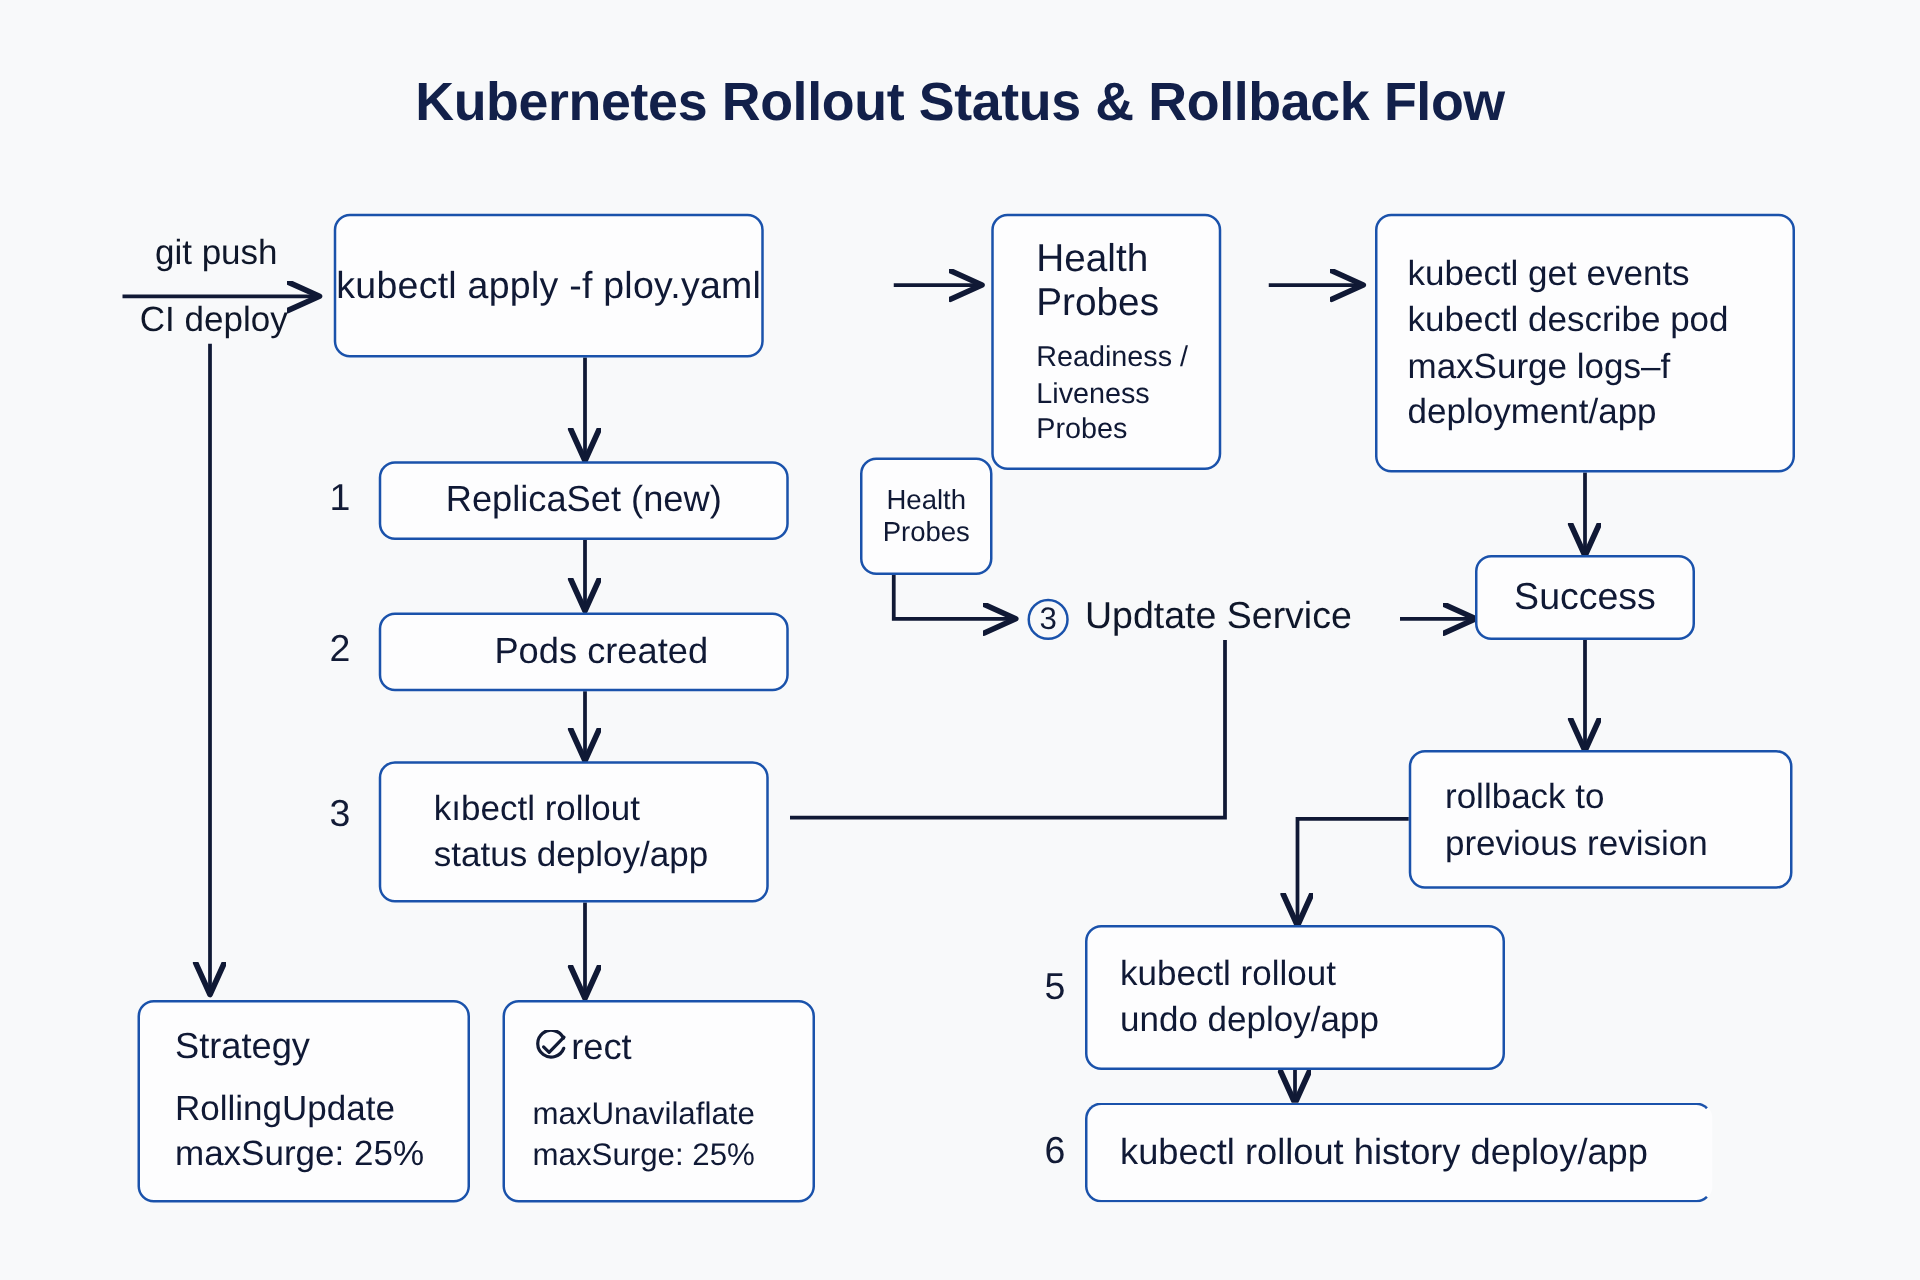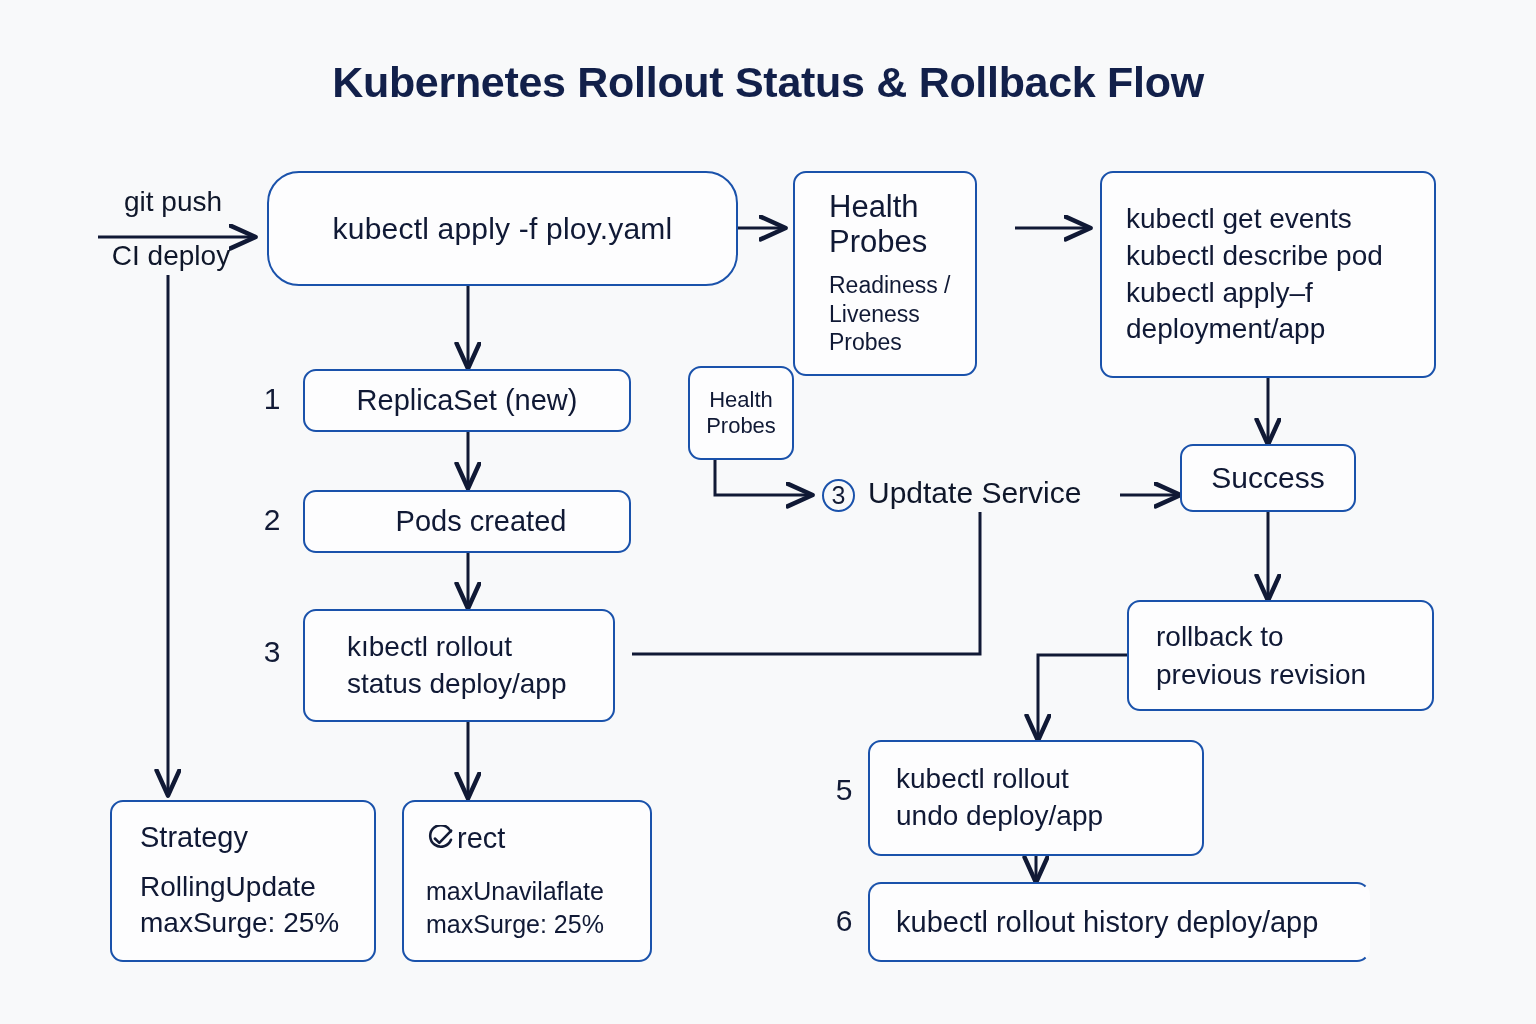--- a/index.html
+++ b/index.html
@@ -95,35 +95,35 @@
     </g>
   </svg>
 
   <div class="plain-label" style="left:98px;top:186px;width:150px;text-align:center;font-size:28px;">
     <span>git push</span>
   </div>
   <div class="plain-label" style="left:96px;top:240px;width:150px;text-align:center;font-size:28px;">
     <span>CI deploy</span>
   </div>
 
-  <div class="box center" style="left:267px;top:171px;width:471px;height:115px;border-radius:32px;">
+  <div class="box center" style="left:267px;top:171px;width:344px;height:115px;">
     <span class="ln" style="font-size:30px;letter-spacing:0.2px;">kubectl apply -f ploy.yaml</span>
   </div>
 
   <div class="box left" style="left:793px;top:171px;width:184px;height:205px;padding:12px 0 12px 34px;">
     <span class="ln" style="font-size:31px;line-height:1.12;max-width:130px;">Health Probes</span>
     <span class="ln" style="font-size:23px;line-height:1.24;margin-top:12px;">Readiness /</span>
     <span class="ln" style="font-size:23px;line-height:1.24;">Liveness</span>
     <span class="ln" style="font-size:23px;line-height:1.24;">Probes</span>
   </div>
 
   <div class="box left" style="left:1100px;top:171px;width:336px;height:207px;padding:8px 0 8px 24px;">
     <span class="ln" style="font-size:28px;line-height:1.32;">kubectl get events</span>
     <span class="ln" style="font-size:28px;line-height:1.32;">kubectl describe pod</span>
-    <span class="ln" style="font-size:28px;line-height:1.32;">kubectl apply–f</span>
+    <span class="ln" style="font-size:28px;line-height:1.32;">maxSurge logs–f</span>
     <span class="ln" style="font-size:28px;line-height:1.32;">deployment/app</span>
   </div>
 
   <div class="step-num" style="left:252px;top:382px;">1</div>
   <div class="box center" style="left:303px;top:369px;width:328px;height:63px;">
     <span class="ln" style="font-size:29px;">ReplicaSet (new)</span>
   </div>
 
   <div class="box center" style="left:688px;top:366px;width:106px;height:94px;">
     <span class="ln" style="font-size:22px;line-height:1.2;">Health</span>

